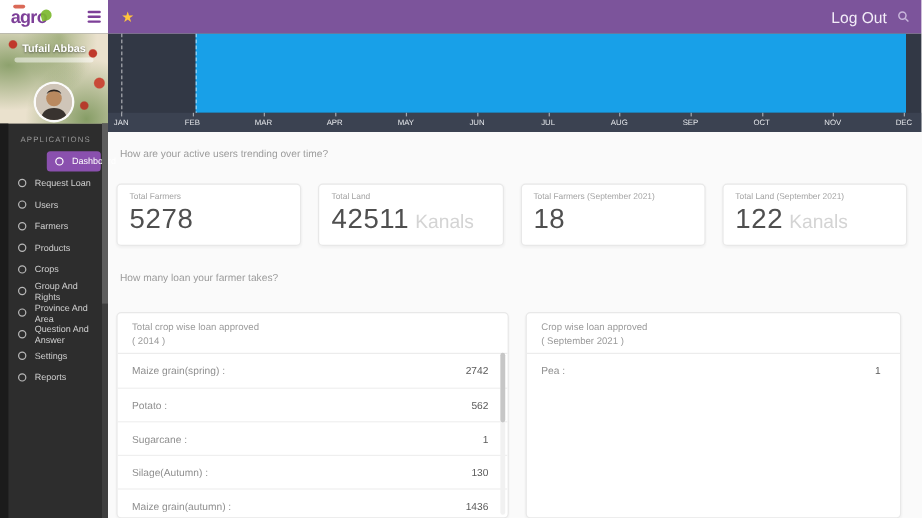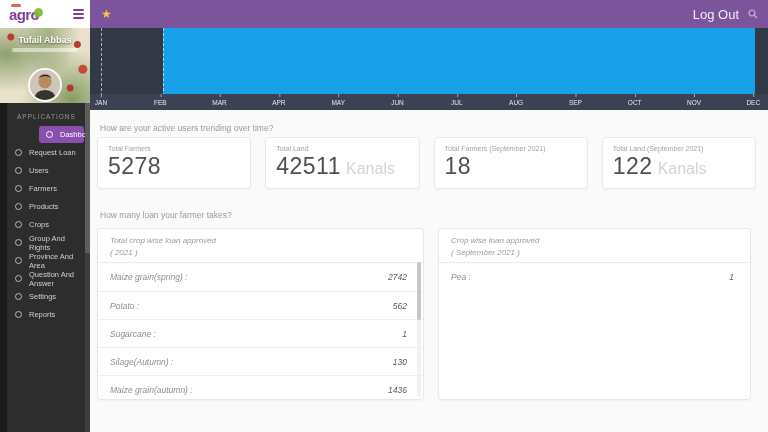--- a/index.html
+++ b/index.html
@@ -62,30 +62,30 @@
   .dash { position:absolute; top:0; height:78px; border-left:1px dashed rgba(255,255,255,.6); }
   .dash-jan { left:11px; } .dash-feb { left:73px; }
   .month-strip { position:absolute; left:0; bottom:0; width:100%; height:16px; background:#3b4251; }
   .month { position:absolute; top:5px; transform:translateX(-50%);
            left:calc(11px + var(--i) * 59.3px); color:#e6e8ec; font-size:6.5px; }
   .month::before { content:''; position:absolute; top:-5px; left:50%; width:1px; height:3px;
                    background:rgba(255,255,255,.55); }
 
   .content { padding:13px 12px 0 7px; }
   .heading { color:#9b9b9b; font-size:8.5px; padding-left:3px; }
-  .stats-row { display:flex; gap:14px; margin-top:4px; }
+  .stats-row { display:flex; gap:14px; margin-top:20px; }
   .stat-card { flex:1; background:#fff; border:1px solid #e8e8e8; border-radius:4px;
                padding:7px 10px 8px; box-shadow:0 1px 2px rgba(0,0,0,.04); }
   .stat-label { color:#a3a3a3; font-size:7px; }
   .stat-value { color:#4f4f4f; font-size:23px; margin-top:1px; letter-spacing:.5px;
                 display:flex; align-items:baseline; }
   .stat-suffix { color:#d4d4d4; font-size:16px; margin-left:5px; letter-spacing:0; }
 
   .heading2 { margin-top:21px; }
-  .loan-cards { display:flex; gap:14px; margin-top:8px;font-style:italic; }
+  .loan-cards { display:flex; gap:14px; margin-top:24px; }
   .loan-card { position:relative; background:#fff; border:1px solid #e8e8e8; border-radius:4px;
                box-shadow:0 1px 2px rgba(0,0,0,.04); height:172px; overflow:hidden; }
   .loan-card.left { width:327px; } .loan-card.right { width:313px; }
   .loan-head { padding:6px 12px 4px; color:#9b9b9b; font-size:8px; line-height:1.45;
                border-bottom:1px solid #ececec; min-height:30px; }
   .loan-item { display:flex; justify-content:space-between; align-items:center; height:28px;
                padding:0 16px 0 12px; font-size:8.5px; }
   .loan-item + .loan-item { border-top:1px solid #efefef; }
   .loan-label { color:#8e8e8e; } .loan-value { color:#5a5a5a; }
   .card-scrollbar { position:absolute; right:2px; top:33px; bottom:2px; width:4px;
@@ -245,21 +245,21 @@
           </div>
         </div>
       </div>
 
       <div class="heading heading2">How many loan your farmer takes?</div>
 
       <div class="loan-cards">
         <div class="loan-card left">
           <div class="loan-head">
             <div>Total crop wise loan approved</div>
-            <div>( 2021 )</div>
+            <div>( 2014 )</div>
           </div>
           <div class="loan-item">
             <span class="loan-label">Maize grain(spring) :</span>
             <span class="loan-value">2742</span>
           </div>
           <div class="loan-item">
             <span class="loan-label">Potato :</span>
             <span class="loan-value">562</span>
           </div>
           <div class="loan-item">

